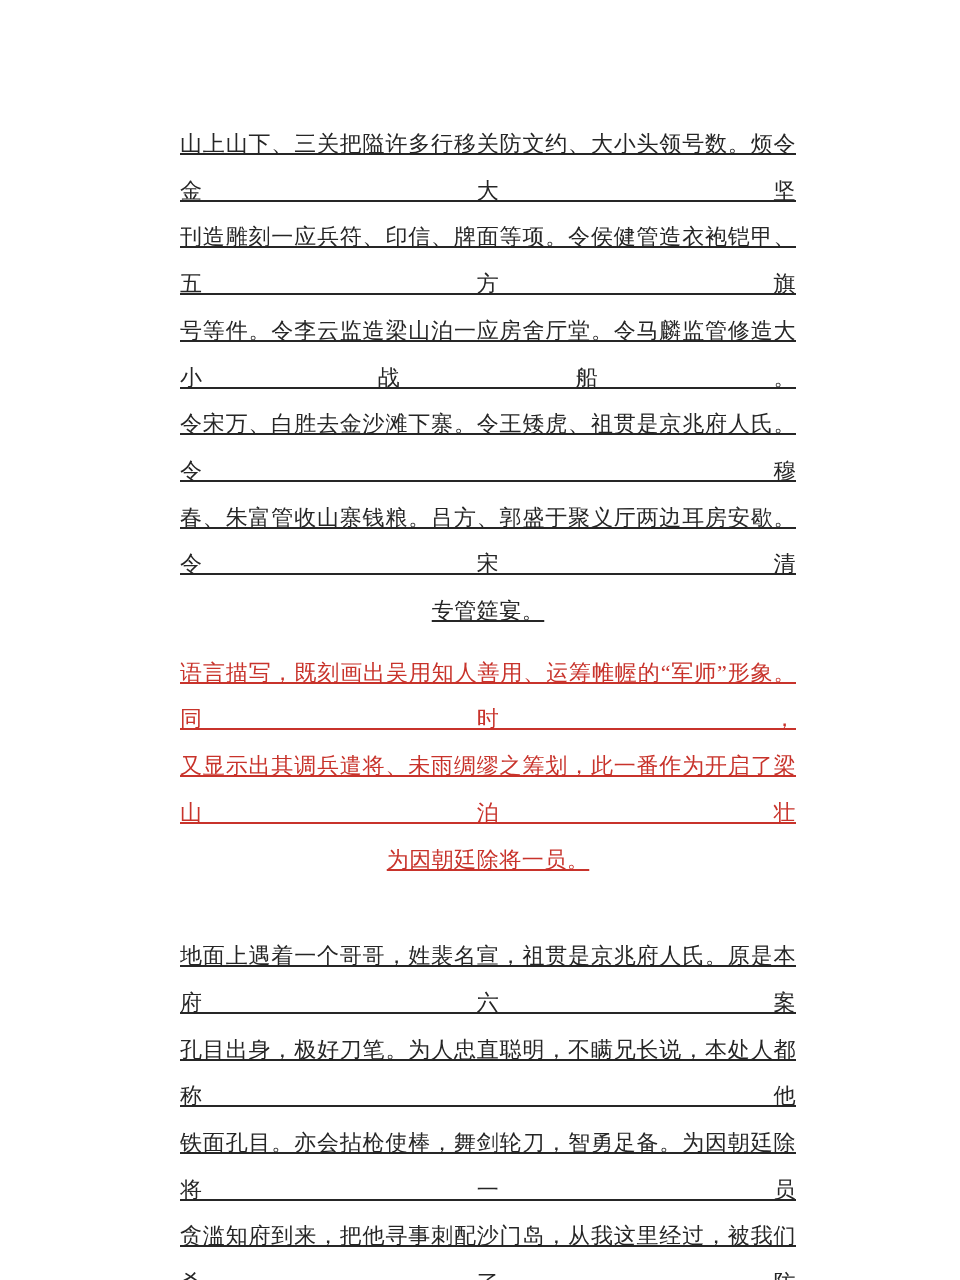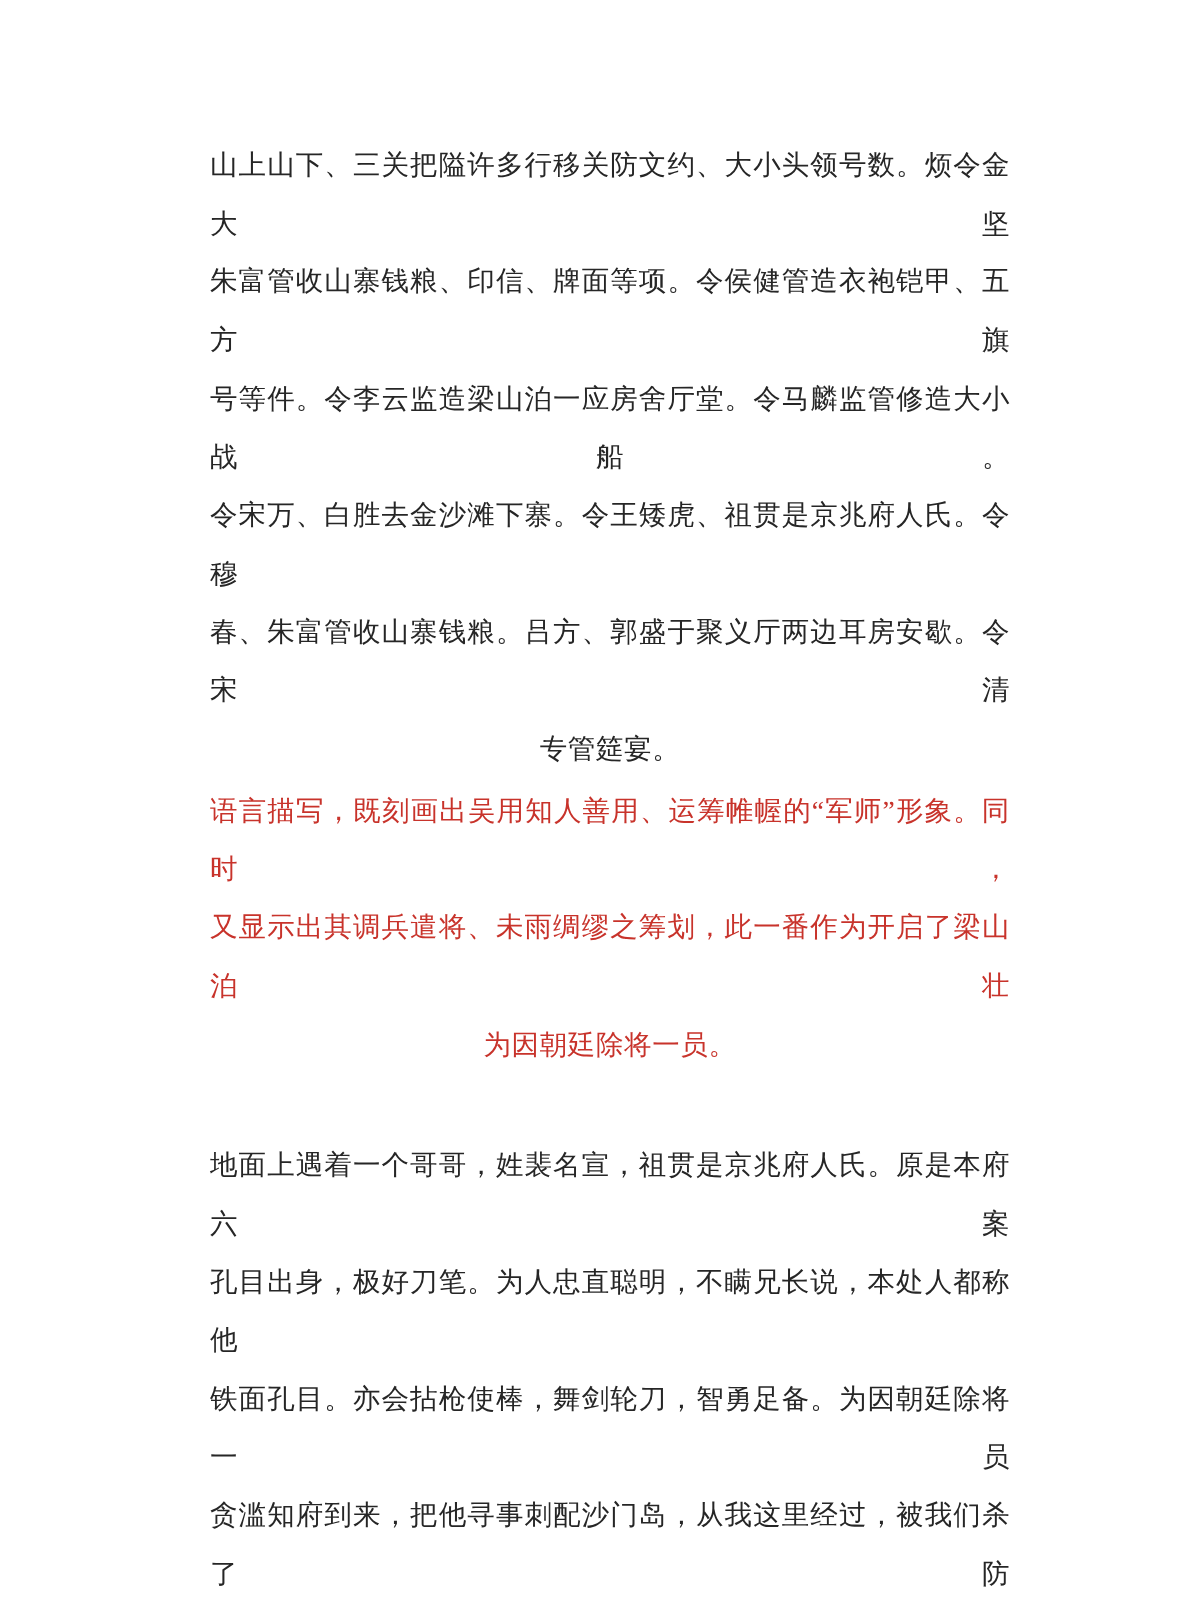--- a/index.html
+++ b/index.html
@@ -19,21 +19,22 @@
     left: 165px;
     top: 106px;
     width: 646px;
     font-family: "Liberation Serif", "DejaVu Serif", serif;
     font-size: 22px;
     line-height: 46.7px;
     color: var(--body-color, #262626);
     letter-spacing: 0.5px;
   }
   .paragraph {
-    margin: 3px;
+    margin: 15px;
+    text-decoration: underline;
   }
   .paragraph.gap {
     margin-top: 50px;
   }
   .paragraph.annotation {
     color: var(--annotation-color, #c8332b);
   }
   .line {
     white-space: nowrap;
     text-align: center;
@@ -45,21 +46,21 @@
     text-justify: inter-character;
   }
 </style>
 </head>
 <body>
 
 <div class="page">
   <div class="text-column">
       <div class="paragraph body">
         <div class="line just">山上山下、三关把隘许多行移关防文约、大小头领号数。烦令金大坚</div>
-        <div class="line just">朱富管收山寨钱粮、印信、牌面等项。令侯健管造衣袍铠甲、五方旗</div>
+        <div class="line just">刊造雕刻一应兵符、印信、牌面等项。令侯健管造衣袍铠甲、五方旗</div>
         <div class="line just">号等件。令李云监造梁山泊一应房舍厅堂。令马麟监管修造大小战船。</div>
         <div class="line just">令宋万、白胜去金沙滩下寨。令王矮虎、祖贯是京兆府人氏。令穆</div>
         <div class="line just">春、朱富管收山寨钱粮。吕方、郭盛于聚义厅两边耳房安歇。令宋清</div>
         <div class="line">专管筵宴。</div>
       </div>
       <div class="paragraph annotation">
         <div class="line just">语言描写，既刻画出吴用知人善用、运筹帷幄的“军师”形象。同时，</div>
         <div class="line just">又显示出其调兵遣将、未雨绸缪之筹划，此一番作为开启了梁山泊壮</div>
         <div class="line">为因朝廷除将一员。</div>
       </div>

